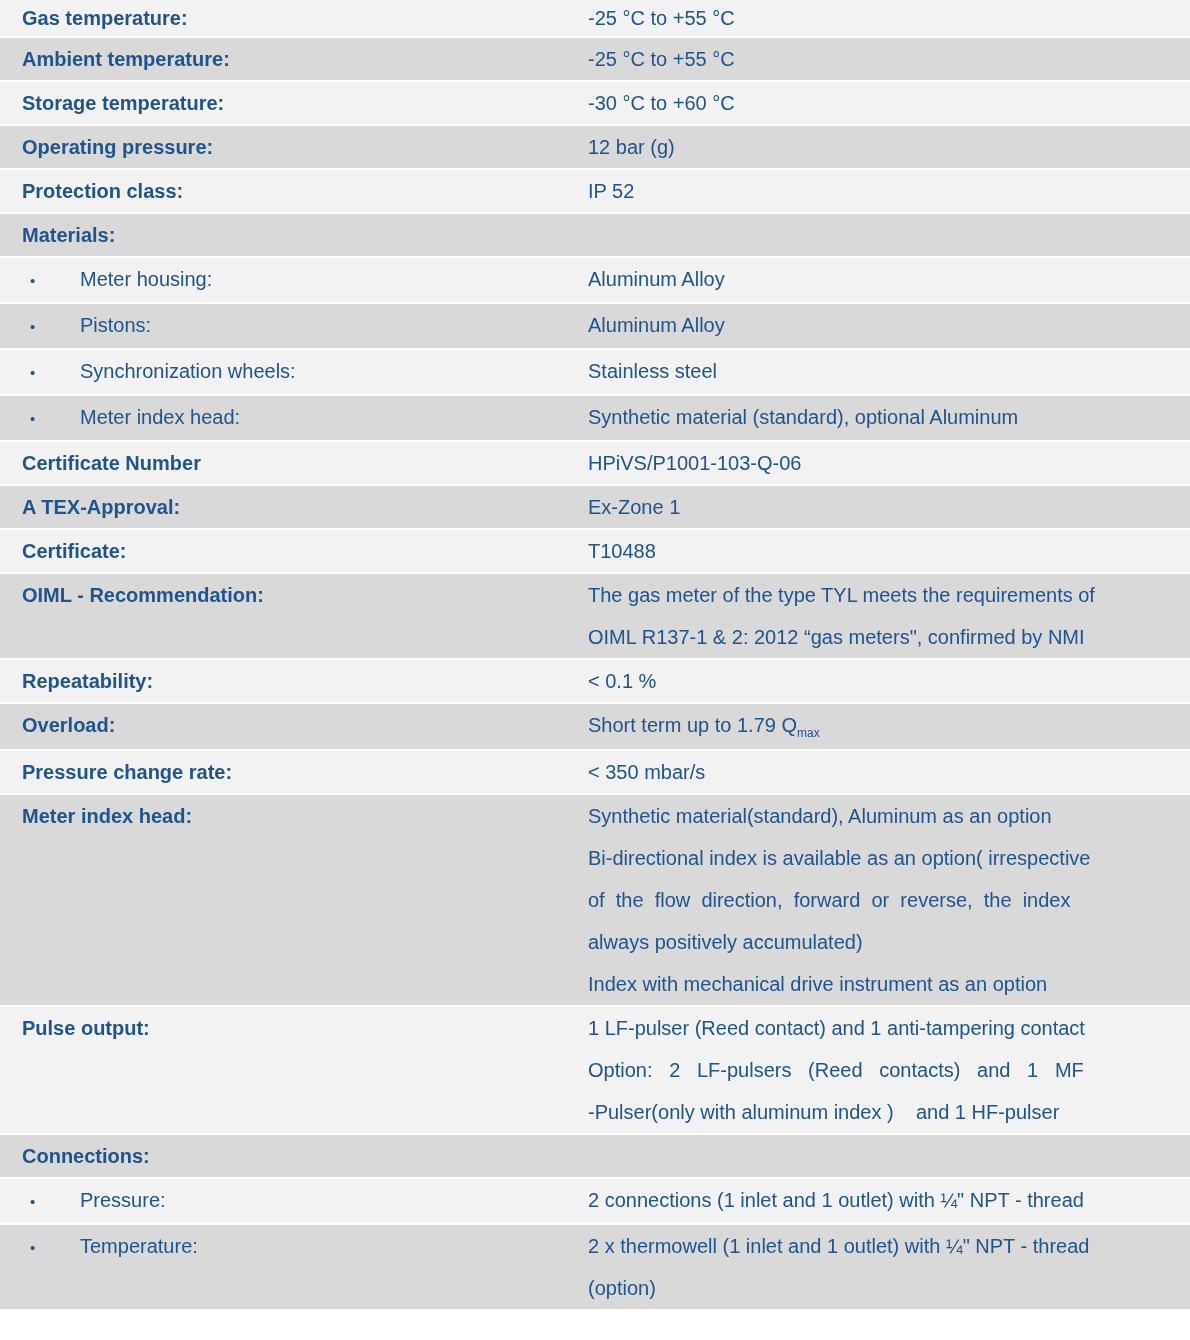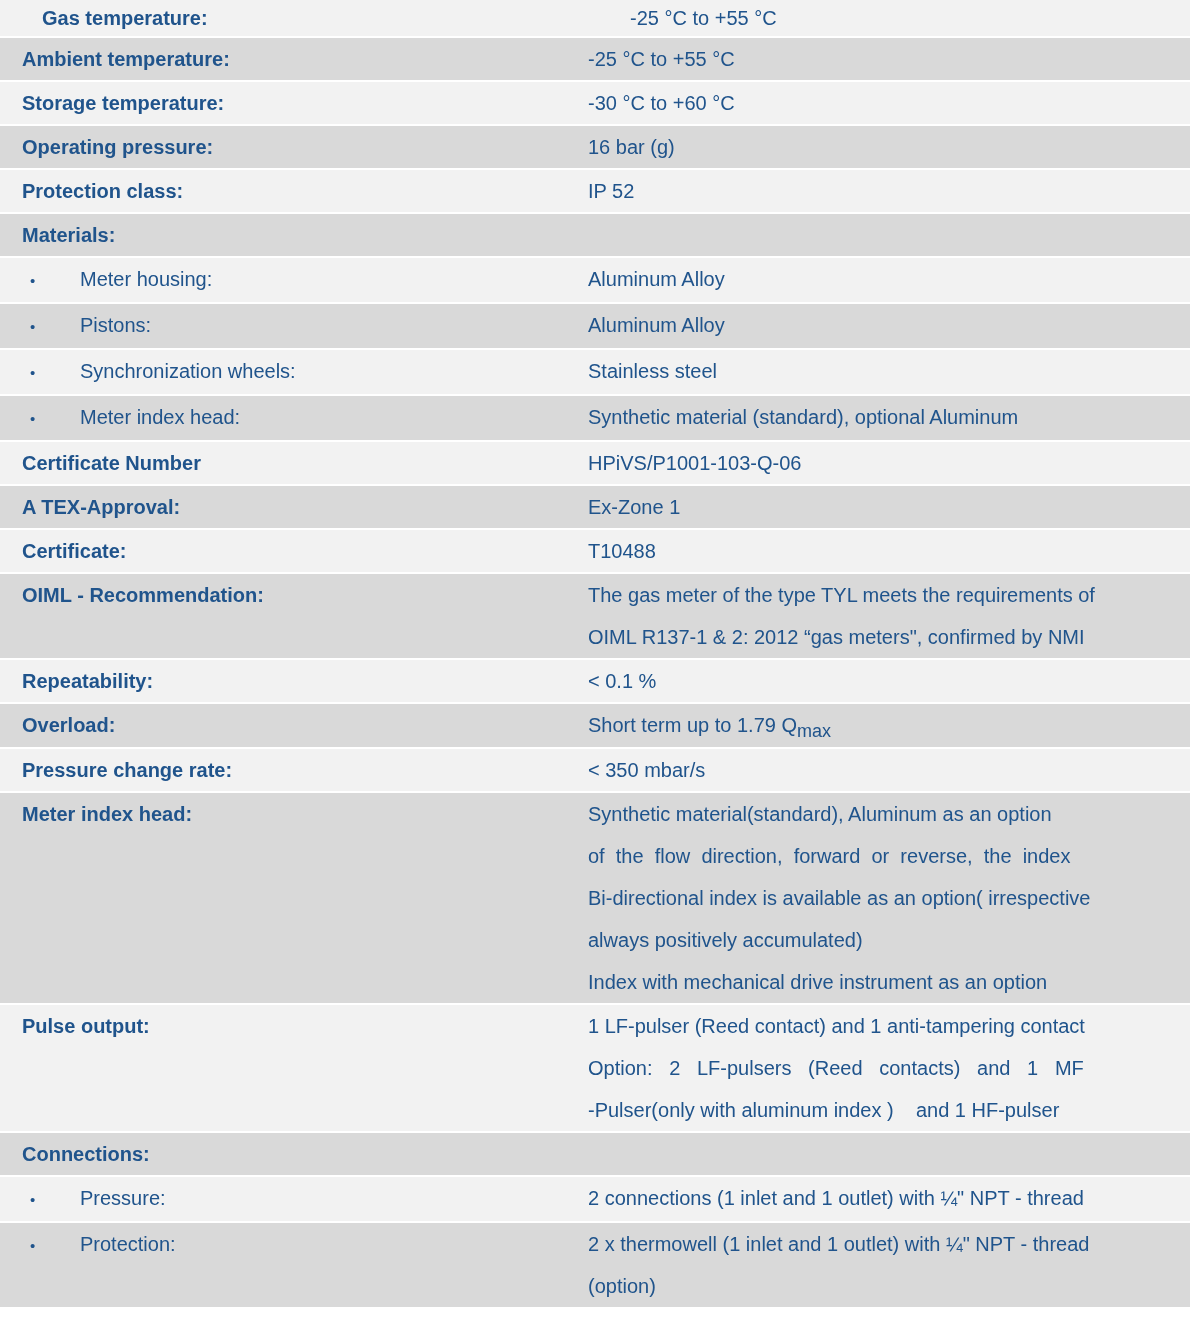--- a/index.html
+++ b/index.html
@@ -48,29 +48,29 @@
     flex: 1 1 auto;
     padding-right: 14px;
   }
   .vline {
     line-height: 42px;
   }
   .vline span {
     white-space: pre-wrap;
   }
   .vline sub {
-    font-size: 18px;
+    font-size: 12px;
     vertical-align: baseline;
     position: relative;
     top: 5px;
   }
   
   .row:first-child { min-height: 36px; }
   .row:first-child .label-cell,
-  .row:first-child .vline { line-height: 36px; padding-left: 42px; }
+  .row:first-child .vline { line-height: 36px; }
 </style>
 </head>
 <body>
 
 <div class="spec-table" id="spec-table" data-name="spec-table">
     <div class="row" data-name="table-row">
       <div class="label-cell heading" data-name="row-label-cell"><span data-name="row-label">Gas temperature:</span></div>
       <div class="value-cell" data-name="row-value-cell">
         <div class="vline" data-name="row-value-line"><span data-name="row-value-text">-25 °C to +55 °C</span></div>
       </div>
@@ -83,21 +83,21 @@
     </div>
     <div class="row" data-name="table-row">
       <div class="label-cell heading" data-name="row-label-cell"><span data-name="row-label">Storage temperature:</span></div>
       <div class="value-cell" data-name="row-value-cell">
         <div class="vline" data-name="row-value-line"><span data-name="row-value-text">-30 °C to +60 °C</span></div>
       </div>
     </div>
     <div class="row" data-name="table-row">
       <div class="label-cell heading" data-name="row-label-cell"><span data-name="row-label">Operating pressure:</span></div>
       <div class="value-cell" data-name="row-value-cell">
-        <div class="vline" data-name="row-value-line"><span data-name="row-value-text">16 bar (g)</span></div>
+        <div class="vline" data-name="row-value-line"><span data-name="row-value-text">12 bar (g)</span></div>
       </div>
     </div>
     <div class="row" data-name="table-row">
       <div class="label-cell heading" data-name="row-label-cell"><span data-name="row-label">Protection class:</span></div>
       <div class="value-cell" data-name="row-value-cell">
         <div class="vline" data-name="row-value-line"><span data-name="row-value-text">IP 52</span></div>
       </div>
     </div>
     <div class="row" data-name="table-row">
       <div class="label-cell heading" data-name="row-label-cell"><span data-name="row-label">Materials:</span></div>
@@ -167,22 +167,22 @@
     <div class="row" data-name="table-row">
       <div class="label-cell heading" data-name="row-label-cell"><span data-name="row-label">Pressure change rate:</span></div>
       <div class="value-cell" data-name="row-value-cell">
         <div class="vline" data-name="row-value-line"><span data-name="row-value-text">&lt; 350 mbar/s</span></div>
       </div>
     </div>
     <div class="row" data-name="table-row">
       <div class="label-cell heading" data-name="row-label-cell"><span data-name="row-label">Meter index head:</span></div>
       <div class="value-cell" data-name="row-value-cell">
         <div class="vline" data-name="row-value-line"><span data-name="row-value-text">Synthetic material(standard), Aluminum as an option</span></div>
+        <div class="vline" data-name="row-value-line"><span data-name="row-value-text">Bi-directional index is available as an option( irrespective</span></div>
         <div class="vline" data-name="row-value-line"><span data-name="row-value-text">of  the  flow  direction,  forward  or  reverse,  the  index</span></div>
-        <div class="vline" data-name="row-value-line"><span data-name="row-value-text">Bi-directional index is available as an option( irrespective</span></div>
         <div class="vline" data-name="row-value-line"><span data-name="row-value-text">always positively accumulated)</span></div>
         <div class="vline" data-name="row-value-line"><span data-name="row-value-text">Index with mechanical drive instrument as an option</span></div>
       </div>
     </div>
     <div class="row" data-name="table-row">
       <div class="label-cell heading" data-name="row-label-cell"><span data-name="row-label">Pulse output:</span></div>
       <div class="value-cell" data-name="row-value-cell">
         <div class="vline" data-name="row-value-line"><span data-name="row-value-text">1 LF-pulser (Reed contact) and 1 anti-tampering contact</span></div>
         <div class="vline" data-name="row-value-line"><span data-name="row-value-text">Option:   2   LF-pulsers   (Reed   contacts)   and   1   MF</span></div>
         <div class="vline" data-name="row-value-line"><span data-name="row-value-text">-Pulser(only with aluminum index )    and 1 HF-pulser</span></div>
@@ -192,19 +192,19 @@
       <div class="label-cell heading" data-name="row-label-cell"><span data-name="row-label">Connections:</span></div>
       <div class="value-cell" data-name="row-value-cell"></div>
     </div>
     <div class="row" data-name="table-row">
       <div class="label-cell bulleted" data-name="row-label-cell"><span class="bullet" data-name="bullet-icon">•</span><span data-name="row-label">Pressure:</span></div>
       <div class="value-cell" data-name="row-value-cell">
         <div class="vline" data-name="row-value-line"><span data-name="row-value-text">2 connections (1 inlet and 1 outlet) with ¼" NPT - thread</span></div>
       </div>
     </div>
     <div class="row" data-name="table-row">
-      <div class="label-cell bulleted" data-name="row-label-cell"><span class="bullet" data-name="bullet-icon">•</span><span data-name="row-label">Protection:</span></div>
+      <div class="label-cell bulleted" data-name="row-label-cell"><span class="bullet" data-name="bullet-icon">•</span><span data-name="row-label">Temperature:</span></div>
       <div class="value-cell" data-name="row-value-cell">
         <div class="vline" data-name="row-value-line"><span data-name="row-value-text">2 x thermowell (1 inlet and 1 outlet) with ¼" NPT - thread</span></div>
         <div class="vline" data-name="row-value-line"><span data-name="row-value-text">(option)</span></div>
       </div>
     </div>
   </div>
 
 </body></html>

